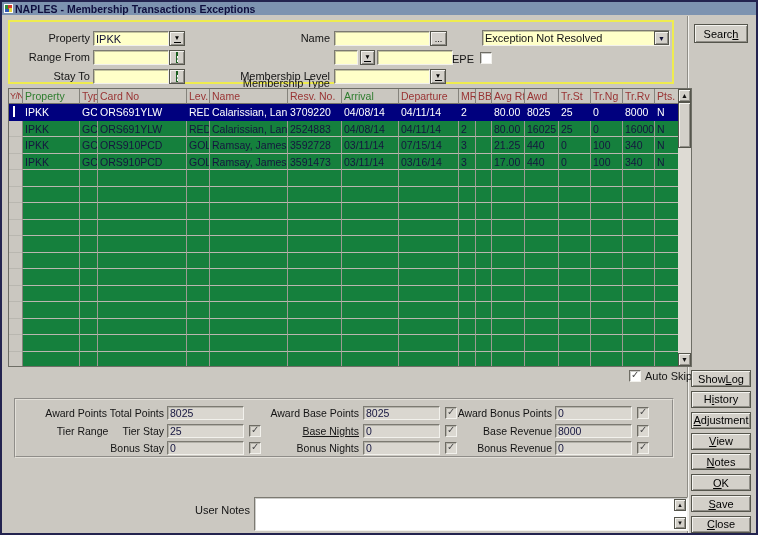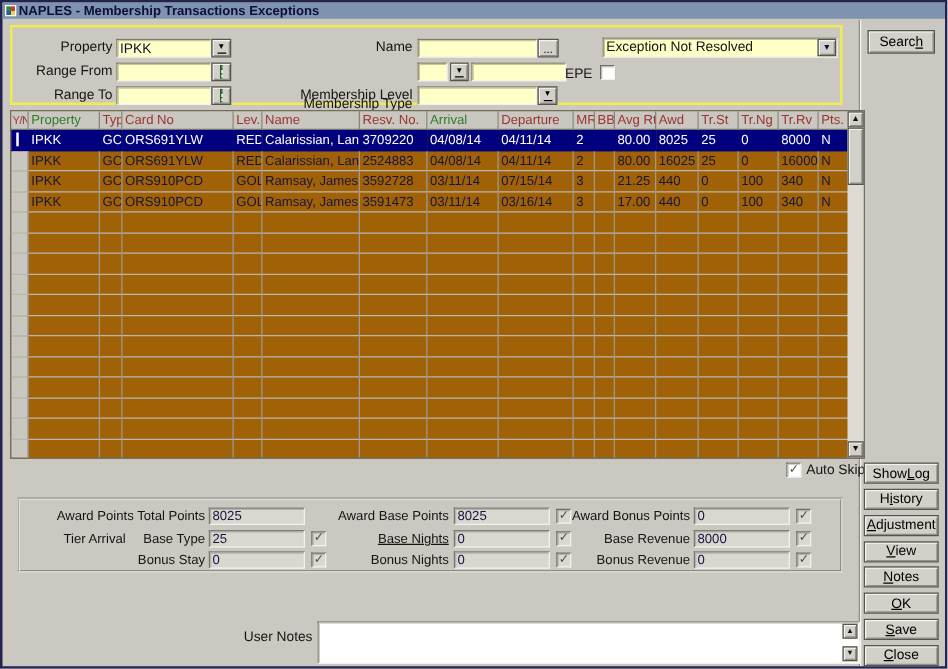--- a/index.html
+++ b/index.html
@@ -22,21 +22,21 @@
   .lov-icon{display:flex;flex-direction:column;align-items:center;line-height:0;}
   .lov-icon i{font-style:normal;font-size:6.5px;line-height:6px;color:#000;}
   .lov-icon b{display:block;width:7px;height:1px;background:#000;margin-top:1px;}
   .cb{width:12px;height:12px;background:#fff;border:1px solid;border-color:#6e6c64 #f2f1ec #f2f1ec #6e6c64;
     box-shadow:inset 1px 1px 0 rgba(90,90,80,.3);position:relative;display:inline-block;}
   .cb.checked::before{content:"\2713";position:absolute;left:1px;top:-2px;font-size:10px;color:#4b4b4b;}
   .cb.dis{background:#dbd8d1;}
   
   .filter-panel{position:absolute;left:6px;top:18px;width:666px;height:64px;border:2px solid #efec4f;}
   
-  .grid{position:absolute;left:6px;top:86px;width:684px;height:279px;background:#a16207;border:1px solid #6e6e66;display:flex;flex-direction:column;}
+  .grid{position:absolute;left:6px;top:86px;width:684px;height:279px;background:#15803d;border:1px solid #6e6e66;display:flex;flex-direction:column;}
   .ghead{display:flex;flex:0 0 15px;}
   .hcell{height:15px;background:#cac7c0;border-right:1px solid #85837c;border-bottom:1px solid #75736c;
     font-size:10.5px;color:#993333;padding:0 1px 0 2px;line-height:14px;white-space:nowrap;overflow:hidden;flex:0 0 auto;}
   .hcell.green{color:#2e7d2e;}
   .hcell.c0{font-size:9px;padding-left:1px;letter-spacing:-.5px;}
   .gbody{display:flex;flex-direction:column;flex:1 1 auto;overflow:hidden;}
   .trow{display:flex;flex:0 0 16.5px;}
   .cell{height:16.5px;border-right:1px solid #9c9a93;border-bottom:1px solid #b9b7b0;font-size:10.5px;color:#15153f;
     padding:1px 1px 0 2px;line-height:14px;white-space:nowrap;overflow:hidden;flex:0 0 auto;}
   .cell.c0{background:#cac7c0;border-right-color:#85837c;}
@@ -98,21 +98,21 @@
       <svg width="11" height="11">
           <rect x="0.5" y="0.5" width="10" height="10" fill="#fff" stroke="#1b5e20"></rect>
           <line x1="0" y1="3.5" x2="11" y2="3.5" stroke="#1b5e20"></line>
           <line x1="0" y1="7" x2="11" y2="7" stroke="#1b5e20"></line>
           <line x1="3.5" y1="0" x2="3.5" y2="11" stroke="#1b5e20"></line>
           <line x1="7" y1="0" x2="7" y2="11" stroke="#1b5e20"></line>
           <rect x="1" y="1" width="2.5" height="2.5" fill="#1b5e20"></rect>
         </svg>
     </button>
 
-    <span class="lbl" style="left:0;top:47px;width:80px;">Range To</span>
+    <span class="lbl" style="left:0;top:47px;width:80px;">Stay To</span>
     <input class="field" style="left: 83px; top: 47px; width: 76px;" value="">
     <button class="sqbtn" style="left:159px;top:47px;width:16px;">
       <svg width="11" height="11">
           <rect x="0.5" y="0.5" width="10" height="10" fill="#fff" stroke="#1b5e20"></rect>
           <line x1="0" y1="3.5" x2="11" y2="3.5" stroke="#1b5e20"></line>
           <line x1="0" y1="7" x2="11" y2="7" stroke="#1b5e20"></line>
           <line x1="3.5" y1="0" x2="3.5" y2="11" stroke="#1b5e20"></line>
           <line x1="7" y1="0" x2="7" y2="11" stroke="#1b5e20"></line>
           <rect x="1" y="1" width="2.5" height="2.5" fill="#1b5e20"></rect>
         </svg>
@@ -503,22 +503,22 @@
     <span class="glbl" style="left:2px;top:6px;width:146px;">Award Points Total Points</span>
     <div class="gfield" style="left:151px;top:6px;">8025</div>
     <span class="glbl" style="left:246px;top:6px;width:97px;">Award Base Points</span>
     <div class="gfield" style="left:347px;top:6px;">8025</div>
     <span class="cb checked dis gcb" style="left:429px;top:7px;"></span>
     <span class="glbl" style="left:440px;top:6px;width:96px;">Award Bonus Points</span>
     <div class="gfield" style="left:539px;top:6px;">0</div>
     <span class="cb checked dis gcb" style="left:621px;top:7px;"></span>
 
     <span class="glbl tierflex" style="left:2px;top:24px;width:146px;">
-      <span>Tier Arrival</span>
-      <span>Base Type</span>
+      <span>Tier Range</span>
+      <span>Tier Stay</span>
     </span>
     <div class="gfield" style="left:151px;top:24px;">25</div>
     <span class="cb checked dis gcb" style="left:233px;top:25px;"></span>
     <span class="glbl" style="left:246px;top:24px;width:97px;text-decoration:underline;">Base Nights</span>
     <div class="gfield" style="left:347px;top:24px;">0</div>
     <span class="cb checked dis gcb" style="left:429px;top:25px;"></span>
     <span class="glbl" style="left:440px;top:24px;width:96px;">Base Revenue</span>
     <div class="gfield" style="left:539px;top:24px;">8000</div>
     <span class="cb checked dis gcb" style="left:621px;top:25px;"></span>
 

